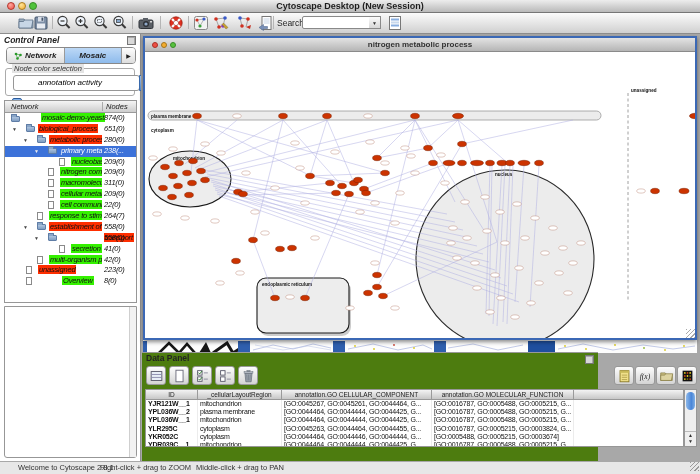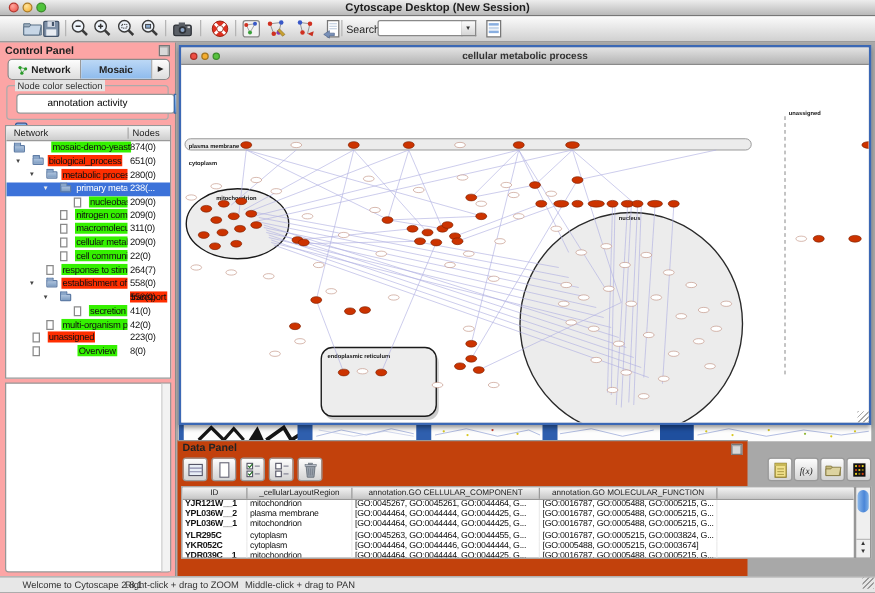--- a/index.html
+++ b/index.html
@@ -13,21 +13,21 @@
   .tl-grn{left:29px;background:radial-gradient(circle at 35% 30%,#b6efa2,#4fc33b;);border:1px solid #3a8c2a;background-color:#4fc33b;}
   
   .toolbar{position:absolute;left:0;top:13px;width:700px;height:20px;background:linear-gradient(#fbfbfb,#d0d0d0);border-bottom:1px solid #8d8d8d;}
   .tb-btn{position:absolute;top:1px;width:18px;height:18px;padding:0;border:0;background:transparent;cursor:default;}
   .tb-btn svg{width:18px;height:18px;display:block;}
   .tb-sep{position:absolute;top:3px;width:1px;height:13px;background:#b5b5b5;}
   .search-label{position:absolute;left:277px;top:0;font-size:8.5px;color:#222;line-height:20px;}
   .search-field{position:absolute;left:302px;top:3px;width:62px;height:11px;border:1px solid #898989;border-radius:2px 0 0 2px;background:#fff;font-size:8px;padding:0 2px;outline:none;}
   .search-drop{position:absolute;left:369px;top:3px;width:12px;height:13px;background:linear-gradient(#fcfcfc,#d6d6d6);border:1px solid #898989;border-left:none;font-size:5px;line-height:13px;text-align:center;color:#333;box-sizing:border-box;}
   
-  .cpanel{position:absolute;left:0;top:34px;width:141px;height:427px;background:#fca5a5;border-right:1px solid #8f8f8f;box-sizing:border-box;}
+  .cpanel{position:absolute;left:0;top:34px;width:141px;height:427px;background:#ffffff;border-right:1px solid #8f8f8f;box-sizing:border-box;font-style:italic;}
   .cp-header{height:12px;line-height:12px;font-size:8.5px;font-weight:bold;color:#222;padding-left:4px;position:relative;}
   .float-ic{position:absolute;right:4px;top:2px;width:7px;height:7px;border:1px solid #777;background:#d8d8d8;box-shadow:inset -1px 1px 0 #a8a8a8;}
   .cp-tabs{position:absolute;left:6px;top:13px;width:128px;height:15px;display:flex;border:1px solid #898989;border-radius:4px;overflow:hidden;font-size:8px;color:#222;background:#fff;}
   .seg{flex:1;display:flex;align-items:center;justify-content:center;gap:3px;background:linear-gradient(#fdfdfd,#dedede);border-right:1px solid #9a9a9a;font-weight:bold;}
   .seg.sel{background:linear-gradient(#bcd8f6,#8ebbec);}
   .seg.arrow-seg{flex:0 0 13px;border-right:none;font-size:6px;}
   .groupbox{position:absolute;left:5px;top:34px;width:128px;height:26px;border:1px solid #ababab;border-radius:3px;}
   .gb-label{position:absolute;left:6px;top:-5px;background:#e4e4e4;padding:0 2px;font-size:7.5px;color:#333;}
   .combo{position:absolute;left:7px;top:6px;width:112px;height:14px;background:#fff;border:1px solid #979797;border-radius:3px;font-size:8px;line-height:14px;text-align:center;padding-right:13px;box-sizing:content-box;}
   .combo-btn{position:absolute;right:-13px;top:-1px;width:13px;height:16px;background:linear-gradient(#9fc4f0,#548edb);border:1px solid #3a6cb0;border-radius:0 3px 3px 0;box-sizing:border-box;color:#fff;font-size:4px;line-height:4px;text-align:center;padding-top:3px;}
@@ -62,21 +62,21 @@
   .frame-title{text-align:center;font-size:8px;font-weight:bold;color:#333;line-height:13px;}
   .ftl{position:absolute;top:3.5px;width:6px;height:6px;border-radius:50%;box-sizing:border-box;}
   .ftl-red{left:7px;background:#ee4f44;border:1px solid #a93129;}
   .ftl-yel{left:16px;background:#f4ad2f;border:1px solid #a3741d;}
   .ftl-grn{left:25px;background:#58c23f;border:1px solid #3a8c2a;}
   .canvas{position:absolute;left:0;top:14px;width:550px;height:286px;background:#fff;overflow:hidden;}
   .canvas svg{display:block;}
   .rlabel{font-size:4.6px;font-weight:bold;fill:#111;}
   .frame-grip{position:absolute;right:0;bottom:0;width:9px;height:9px;background:repeating-linear-gradient(135deg,#aaa 0 1px,transparent 1px 3px);}
   
-  .datapanel{position:absolute;left:1px;top:318px;width:456px;height:109px;background:#c2410c;border-top:1px solid #999;box-sizing:border-box;}
+  .datapanel{position:absolute;left:1px;top:318px;width:456px;height:109px;background:#4d7c0f;border-top:1px solid #999;box-sizing:border-box;}
   .dp-header{height:11px;line-height:11px;font-size:8.5px;font-weight:bold;color:#222;padding-left:4px;position:relative;}
   .dpb{position:absolute;top:13px;width:20px;height:19px;background:linear-gradient(#fdfdfd,#d4d4d4);border:1px solid #999;border-radius:3px;padding:0;box-sizing:border-box;}
   .dpb svg{width:17px;height:16px;display:block;margin:0 auto;}
   .dp-table{position:absolute;left:3px;top:36px;width:539px;height:58px;background:#fff;border:1px solid #979797;box-sizing:border-box;overflow:hidden;}
   .dpt-head{display:flex;height:9px;background:linear-gradient(#f3f3f3,#c7c7c7);border-bottom:1px solid #999;font-size:6.5px;color:#222;}
   .dpt-hcell{box-sizing:border-box;border-right:1px solid #9a9a9a;text-align:center;line-height:9px;overflow:hidden;white-space:nowrap;}
   .dpt-row{display:flex;height:8.2px;line-height:8.2px;font-size:7px;letter-spacing:-0.2px;color:#111;}
   .dpt-cell{box-sizing:border-box;border-right:1px solid #ececec;padding-left:2px;overflow:hidden;white-space:nowrap;}
   .dpt-cell.c-id{font-weight:bold;}
   .dp-scroll{position:absolute;left:542px;top:36px;width:13px;height:58px;background:#efefef;border:1px solid #979797;box-sizing:border-box;}
@@ -401,21 +401,21 @@
           <circle cx="522" cy="9" r="0.9" fill="#d8c820"></circle>
           <circle cx="541" cy="5" r="0.9" fill="#d8c820"></circle>
       </svg>
     </div>
 
     <div class="frame">
       <div class="frame-tb">
         <span class="ftl ftl-red"></span>
         <span class="ftl ftl-yel"></span>
         <span class="ftl ftl-grn"></span>
-        <div class="frame-title">cellular metabolic process</div>
+        <div class="frame-title">nitrogen metabolic process</div>
       </div>
       <div class="canvas">
         <svg id="net" width="550" height="286" viewBox="0 0 550 286">
 
           <g>
             <rect x="3" y="59" width="453" height="9" rx="4.5" fill="#ececec" stroke="#999" stroke-width="0.8"></rect>
             <text x="6" y="66" class="rlabel">plasma membrane</text>
           </g>
           <text x="6" y="80" class="rlabel">cytoplasm</text>
           <g>

